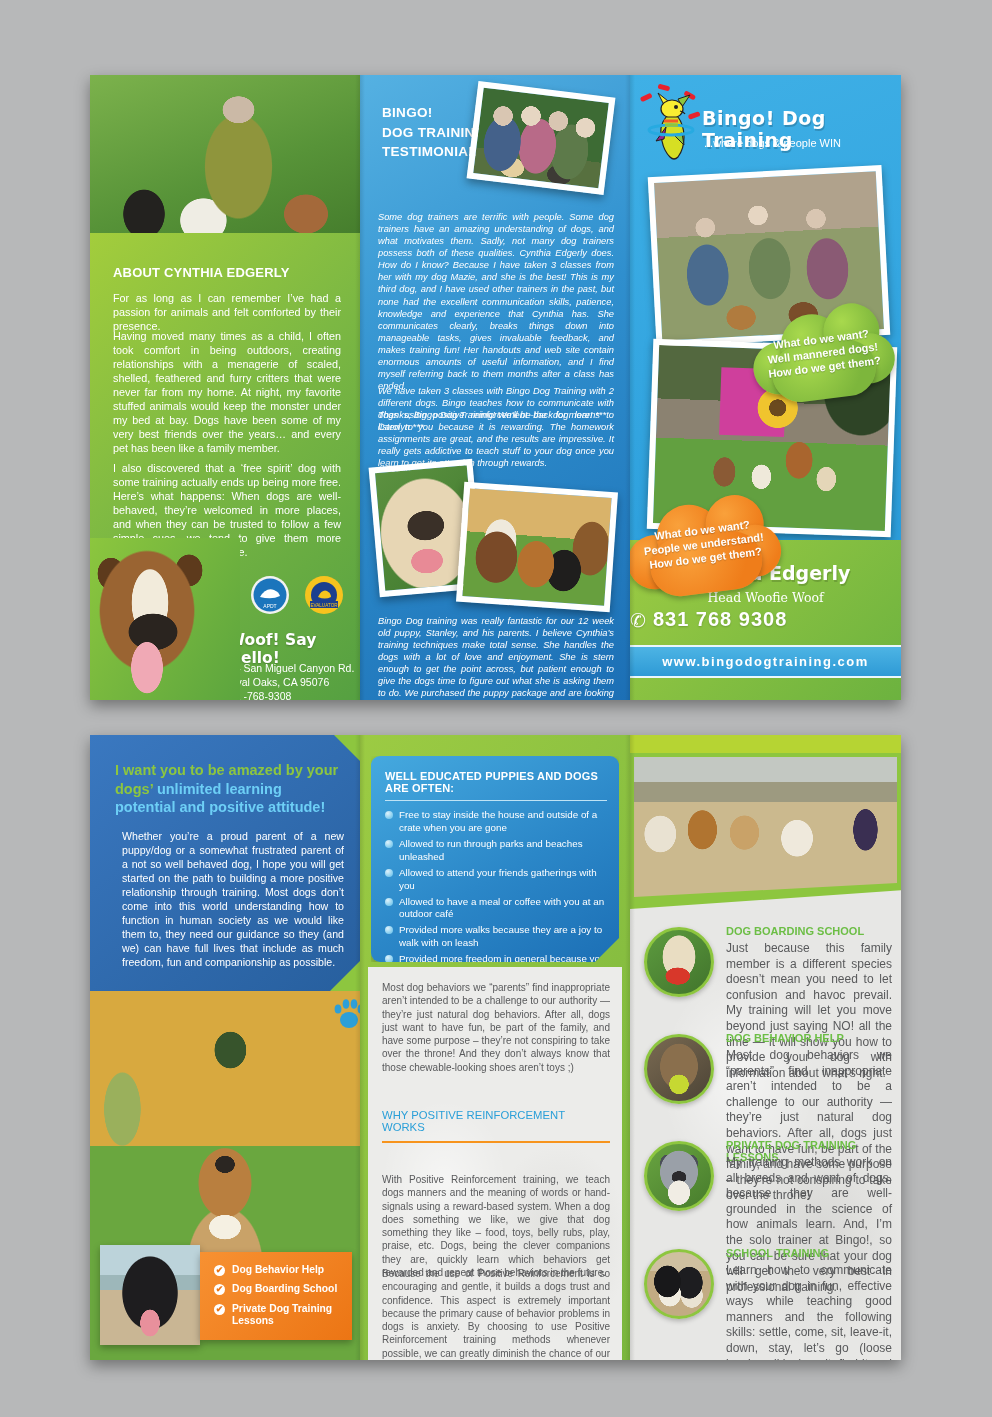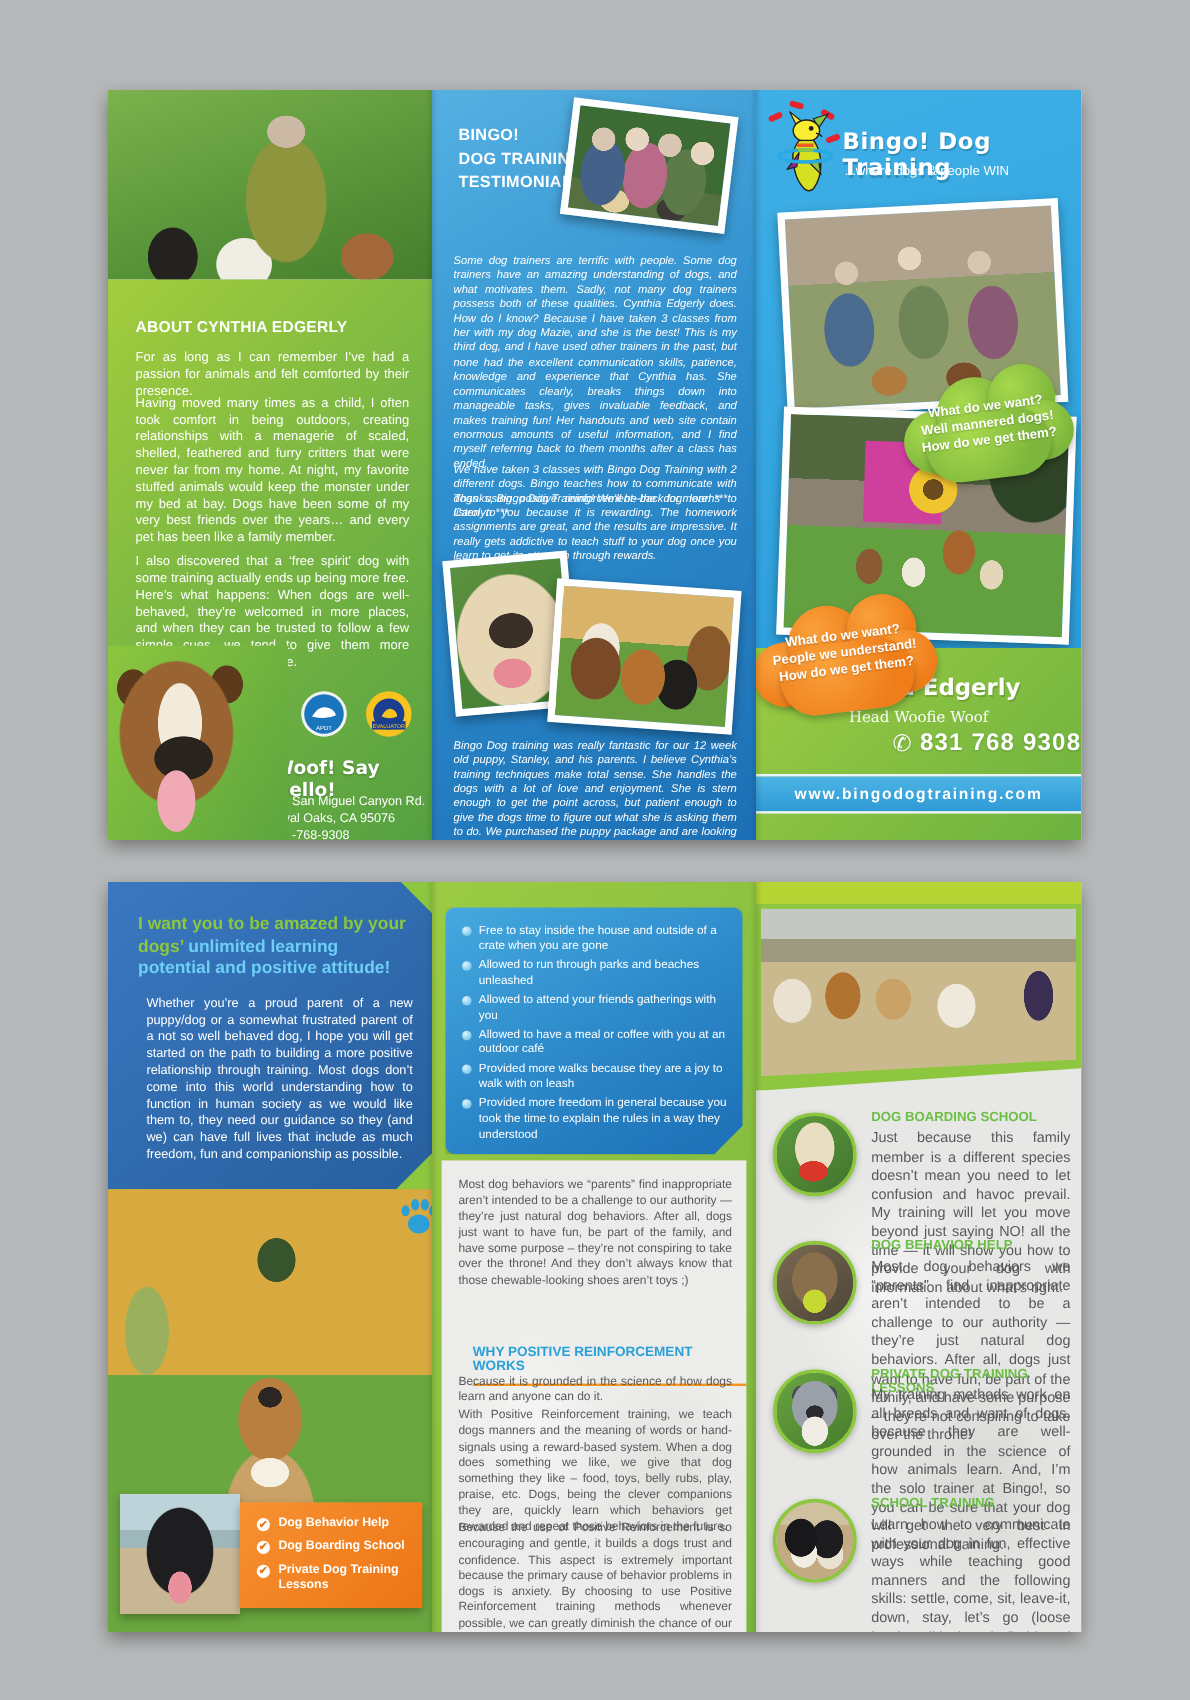--- a/index.html
+++ b/index.html
@@ -152,21 +152,21 @@
   .brand-title{position:absolute;left:72px;top:32px;width:195px;color:#fff;font-family:"DejaVu Sans",sans-serif;font-weight:bold;font-size:19px;letter-spacing:.5px;text-shadow:1px 2px 0 rgba(0,0,0,.18);}
   .brand-tag{position:absolute;left:74px;top:62px;color:#fff;font-size:11px;}
   .cloud{position:absolute;z-index:30;}
   .cloud .puff{position:absolute;border-radius:50%;}
   .cloud.green .puff{background:radial-gradient(circle at 35% 30%,#a8d94d,#7db63c 70%);box-shadow:0 3px 5px rgba(0,0,0,.25);}
   .cloud.orange .puff{background:radial-gradient(circle at 35% 30%,#f9a13b,#ef7d1a 70%);box-shadow:0 3px 5px rgba(0,0,0,.25);}
   .cloud-text{position:absolute;left:0;top:0;width:100%;height:100%;display:flex;flex-direction:column;justify-content:center;align-items:center;color:#fff;font-weight:bold;font-size:11px;line-height:1.25;text-align:center;z-index:5;text-shadow:0 1px 1px rgba(0,0,0,.2);}
   .c-green-sec{position:absolute;left:0;top:465px;width:271px;height:160px;background:linear-gradient(135deg,#9ccb43,#6cb23f);}
   .owner-name{position:absolute;left:0;top:22px;width:100%;text-align:center;color:#fff;font-family:"DejaVu Sans",sans-serif;font-weight:bold;font-size:19px;text-shadow:1px 2px 0 rgba(0,0,0,.15);}
   .owner-role{position:absolute;left:0;top:50px;width:100%;text-align:center;color:#fff;font-family:"DejaVu Serif",serif;font-size:12.5px;}
-  .owner-phone{position:absolute;left:0;top:68px;width:100%;text-align:right;color:#fff;font-weight:bold;font-size:20px;letter-spacing:1px;text-shadow:0 1px 2px rgba(0,0,0,.2);}
+  .owner-phone{position:absolute;left:0;top:68px;width:100%;text-align:left;color:#fff;font-weight:bold;font-size:20px;letter-spacing:1px;text-shadow:0 1px 2px rgba(0,0,0,.2);}
   .phone-glyph{font-weight:normal;font-size:19px;vertical-align:-1px;margin-right:6px;}
   .web-band{position:absolute;left:0;top:105px;width:100%;height:29px;background:linear-gradient(#4db4e4,#2e9ad6);border-top:2px solid #eaf6fd;border-bottom:2px solid #eaf6fd;display:flex;align-items:center;justify-content:center;color:#fff;font-weight:bold;font-size:13px;letter-spacing:1.5px;}
 
   
   .intro-blue{position:absolute;left:0;top:0;width:270px;height:256px;background:linear-gradient(140deg,#3a78c0,#275f9e);}
   .corner{position:absolute;width:0;height:0;}
   .corner.tr{right:0;top:0;border-top:26px solid #8dc63f;border-left:26px solid transparent;}
   .corner.br{right:0;bottom:0;border-bottom:30px solid #8dc63f;border-left:30px solid transparent;}
   .intro-head{position:absolute;left:25px;top:26px;width:228px;font-weight:bold;font-size:14.5px;line-height:1.28;margin:0;}
   .intro-head .hl-green{color:#8dc63f;}
@@ -185,21 +185,21 @@
     box-shadow:0 3px 6px rgba(0,0,0,.25);
     padding:14px 12px 0 14px;box-sizing:border-box;}
   .edu-head{color:#fff;font-weight:bold;font-size:11px;letter-spacing:.2px;border-bottom:1px solid #bfe3f5;padding-bottom:6px;margin:0 0 8px 0;}
   .edu-item{display:flex;gap:6px;color:#fff;font-size:9.8px;line-height:1.32;margin-bottom:3px;}
   .dot{flex:0 0 8px;width:8px;height:8px;border-radius:50%;background:radial-gradient(circle at 35% 30%,#dff2fb,#7fcbee 70%);margin-top:2px;}
   .light-area{position:absolute;left:8px;top:232px;width:254px;height:393px;background:
     radial-gradient(90px 120px at 30% 55%,rgba(255,255,255,.5),transparent 70%),
     radial-gradient(100px 140px at 75% 70%,rgba(185,185,180,.25),transparent 70%),
     #ececea;}
   .mid-par{color:#58595b;font-size:10px;line-height:1.33;text-align:justify;margin:0;position:absolute;left:14px;width:228px;}
-  .why-head{position:absolute;left:14px;top:142px;width:228px;color:#2a9fd8;font-weight:bold;font-size:11.3px;border-bottom:2px solid #f7941d;padding-bottom:8px;margin:12px;}
+  .why-head{position:absolute;left:14px;top:142px;width:228px;color:#2a9fd8;font-weight:normal;font-size:11.3px;border-bottom:2px solid #f7941d;padding-bottom:8px;margin:0;}
 
   
   .panel.f-bg{background:
     radial-gradient(110px 150px at 40% 55%,rgba(255,255,255,.55),transparent 70%),
     radial-gradient(120px 160px at 70% 80%,rgba(180,180,176,.3),transparent 70%),
     #e7e7e5;}
   .f-topstrip{position:absolute;left:0;top:0;width:271px;height:22px;background:#b6d433;}
   .f-beach-wrap{position:absolute;left:0;top:18px;width:271px;height:156px;background:#8dc63f;
     clip-path:polygon(0 0,100% 0,100% 88%,0 100%);}
   .f-beach{position:absolute;left:4px;top:4px;width:263px;height:140px;clip-path:polygon(0 0,100% 0,100% 90%,0 100%);}
@@ -354,20 +354,21 @@
         </div>
       <div class="ob-item">
           <span class="chk">✔</span>
           <span>Private Dog Training Lessons</span>
         </div>
     </div>
   </div>
 
   <div class="panel b e-bg">
     <div class="edu-box">
+      <h3 class="edu-head">WELL EDUCATED PUPPIES AND DOGS ARE OFTEN:</h3>
       <div class="edu-item">
           <span class="dot"></span>
           <span>Free to stay inside the house and outside of a crate when you are gone</span>
         </div>
       <div class="edu-item">
           <span class="dot"></span>
           <span>Allowed to run through parks and beaches unleashed</span>
         </div>
       <div class="edu-item">
           <span class="dot"></span>
@@ -382,21 +383,20 @@
           <span>Provided more walks because they are a joy to walk with on leash</span>
         </div>
       <div class="edu-item">
           <span class="dot"></span>
           <span>Provided more freedom in general because you took the time to explain the rules in a way they understood</span>
         </div>
     </div>
     <div class="light-area">
       <p class="mid-par" style="top:14px;">Most dog behaviors we “parents” find inappropriate aren’t intended to be a challenge to our authority — they’re just natural dog behaviors. After all, dogs just want to have fun, be part of the family, and have some purpose – they’re not conspiring to take over the throne! And they don’t always know that those chewable-looking shoes aren’t toys ;)</p>
       <h3 class="why-head">WHY POSITIVE REINFORCEMENT WORKS</h3>
-      <p class="mid-par" style="top:178px;">Because it is grounded in the science of how dogs learn and anyone can do it.</p>
       <p class="mid-par" style="top:206px;">With Positive Reinforcement training, we teach dogs manners and the meaning of words or hand-signals using a reward-based system. When a dog does something we like, we give that dog something they like – food, toys, belly rubs, play, praise, etc.  Dogs, being the clever companions they are, quickly learn which behaviors get rewarded and repeat those behaviors in the future.</p>
       <p class="mid-par" style="top:300px;">Because the use of Positive Reinforcement is so encouraging and gentle, it builds a dogs trust and confidence. This aspect is extremely important because the primary cause of behavior problems in dogs is anxiety. By choosing to use Positive Reinforcement training methods whenever possible, we can greatly diminish the chance of our dogs developing behavior problems.</p>
     </div>
   </div>
 
   <div class="panel c f-bg">
     <div class="f-topstrip"></div>
     <div class="f-beach-wrap">
       <div class="f-beach ph-beach"></div>
     </div>

